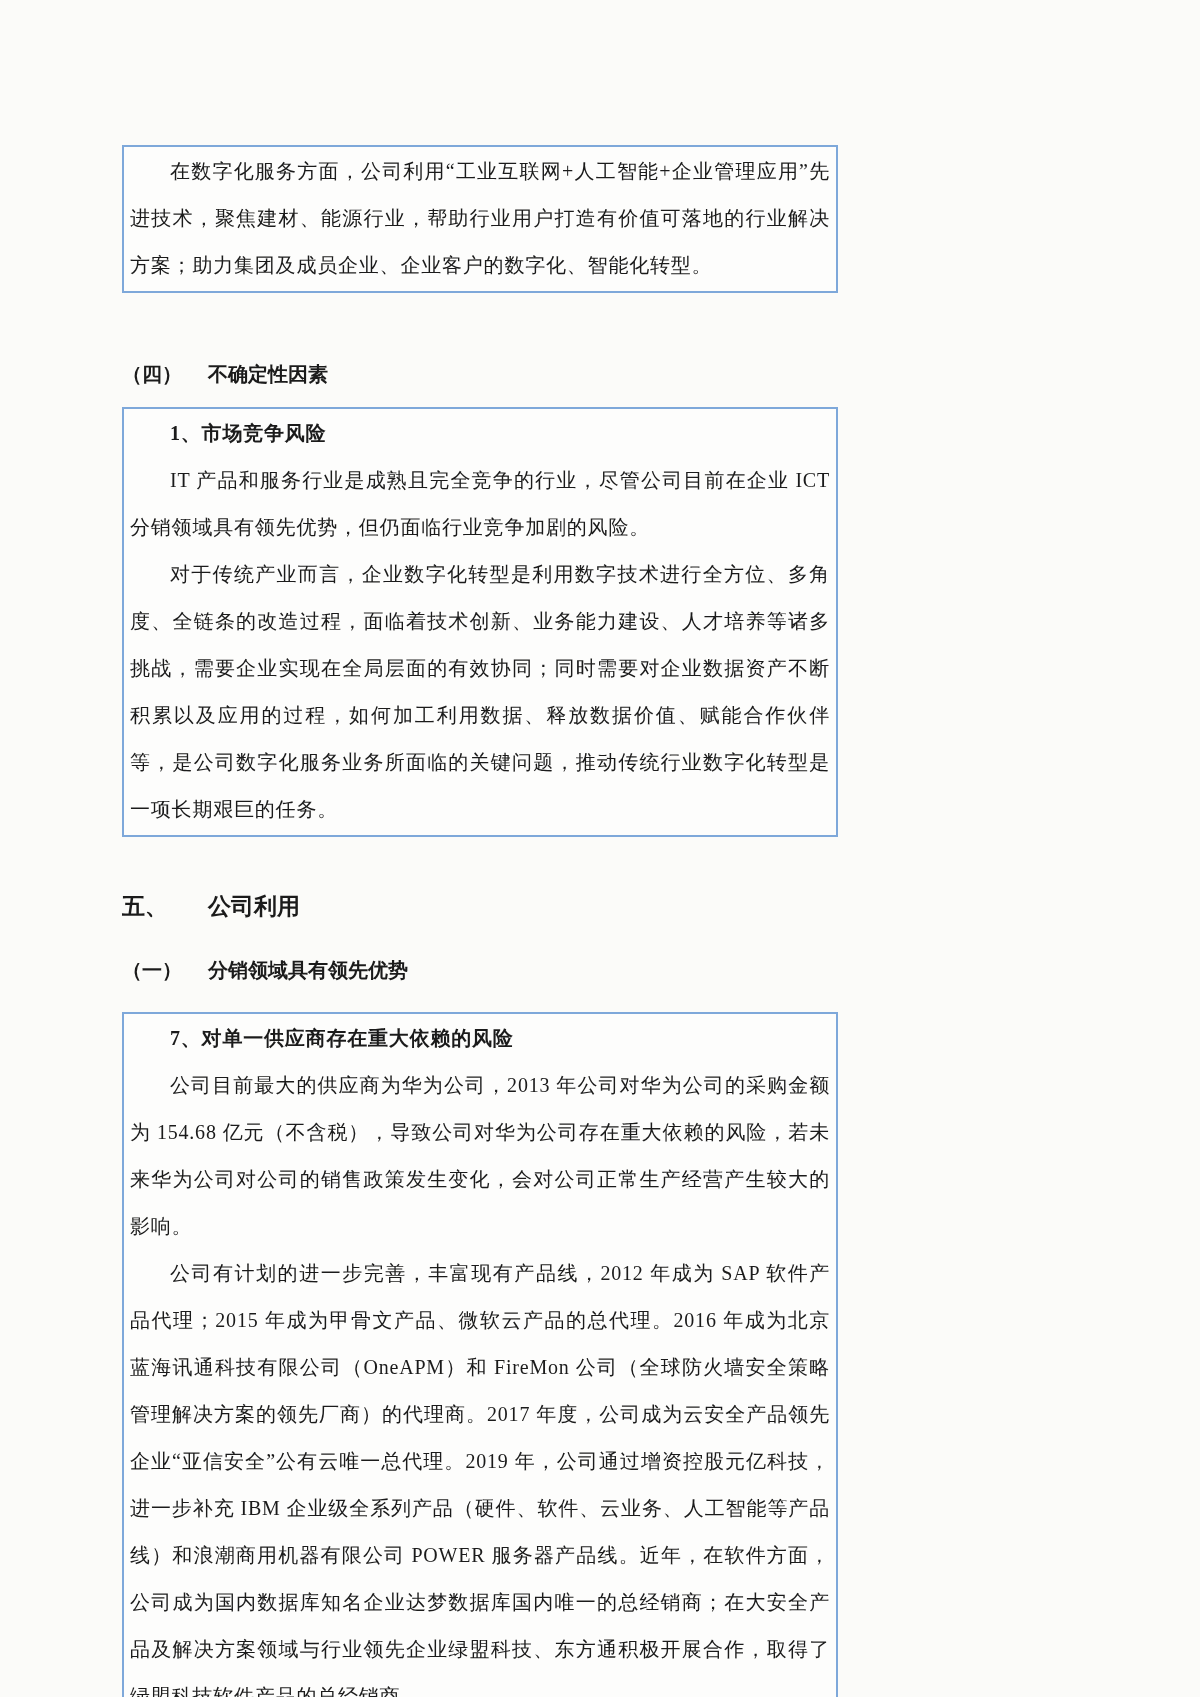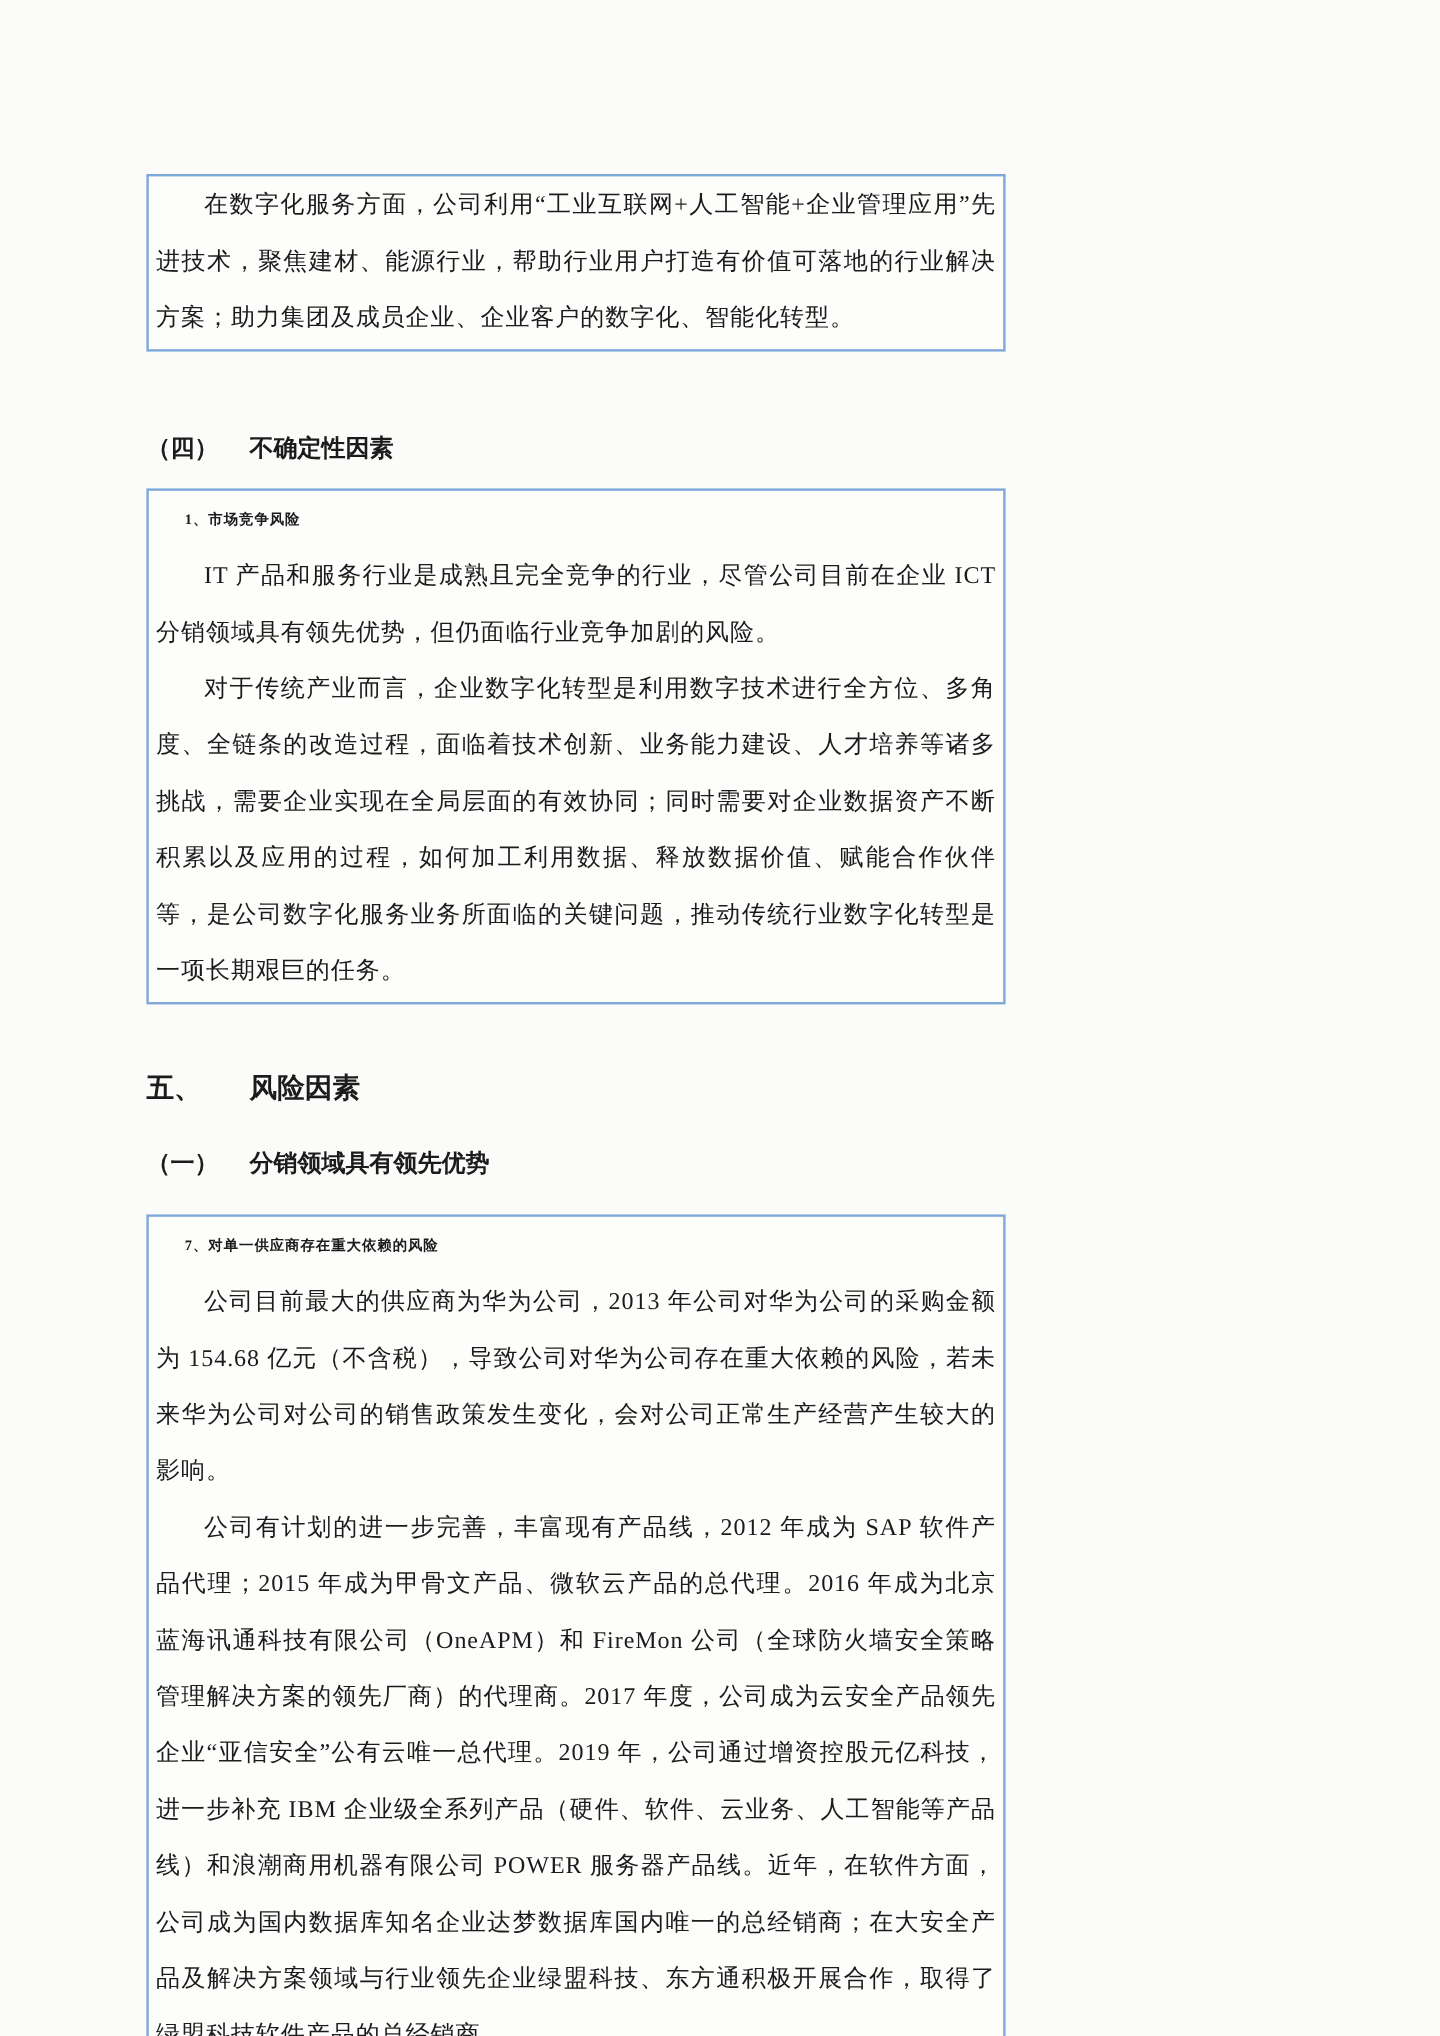--- a/index.html
+++ b/index.html
@@ -32,21 +32,21 @@
     letter-spacing:0.8px;
   }
   .para{
     margin:0;
     text-indent:2em;
     text-align:justify;
     text-justify:inter-ideograph;
   }
   .boxtitle{
     margin:0;
-    font-size:12px;
+    font-size:20px;
     font-weight:bold;
     text-indent:2em;
     line-height:47px;
   }
   .h-row{
     display:flex;
     align-items:baseline;
     font-weight:bold;
   }
   .h-label{
@@ -90,21 +90,21 @@
     </div>
 
     <div class="textbox m-box2">
       <h3 class="boxtitle">1、市场竞争风险</h3>
       <p class="para">IT 产品和服务行业是成熟且完全竞争的行业，尽管公司目前在企业 ICT 分销领域具有领先优势，但仍面临行业竞争加剧的风险。</p>
       <p class="para">对于传统产业而言，企业数字化转型是利用数字技术进行全方位、多角度、全链条的改造过程，面临着技术创新、业务能力建设、人才培养等诸多挑战，需要企业实现在全局层面的有效协同；同时需要对企业数据资产不断积累以及应用的过程，如何加工利用数据、释放数据价值、赋能合作伙伴等，是公司数字化服务业务所面临的关键问题，推动传统行业数字化转型是一项长期艰巨的任务。</p>
     </div>
 
     <div class="h-row h1-row m-sec5">
       <span class="h-label">五、</span>
-      <span>风险因素</span>
+      <span>公司利用</span>
     </div>
 
     <div class="h-row h2-row m-sec51">
       <span class="h-label">（一）</span>
       <span>分销领域具有领先优势</span>
     </div>
 
     <div class="textbox m-box3">
       <h3 class="boxtitle">7、对单一供应商存在重大依赖的风险</h3>
       <p class="para">公司目前最大的供应商为华为公司，2013 年公司对华为公司的采购金额为 154.68 亿元（不含税），导致公司对华为公司存在重大依赖的风险，若未来华为公司对公司的销售政策发生变化，会对公司正常生产经营产生较大的影响。</p>

